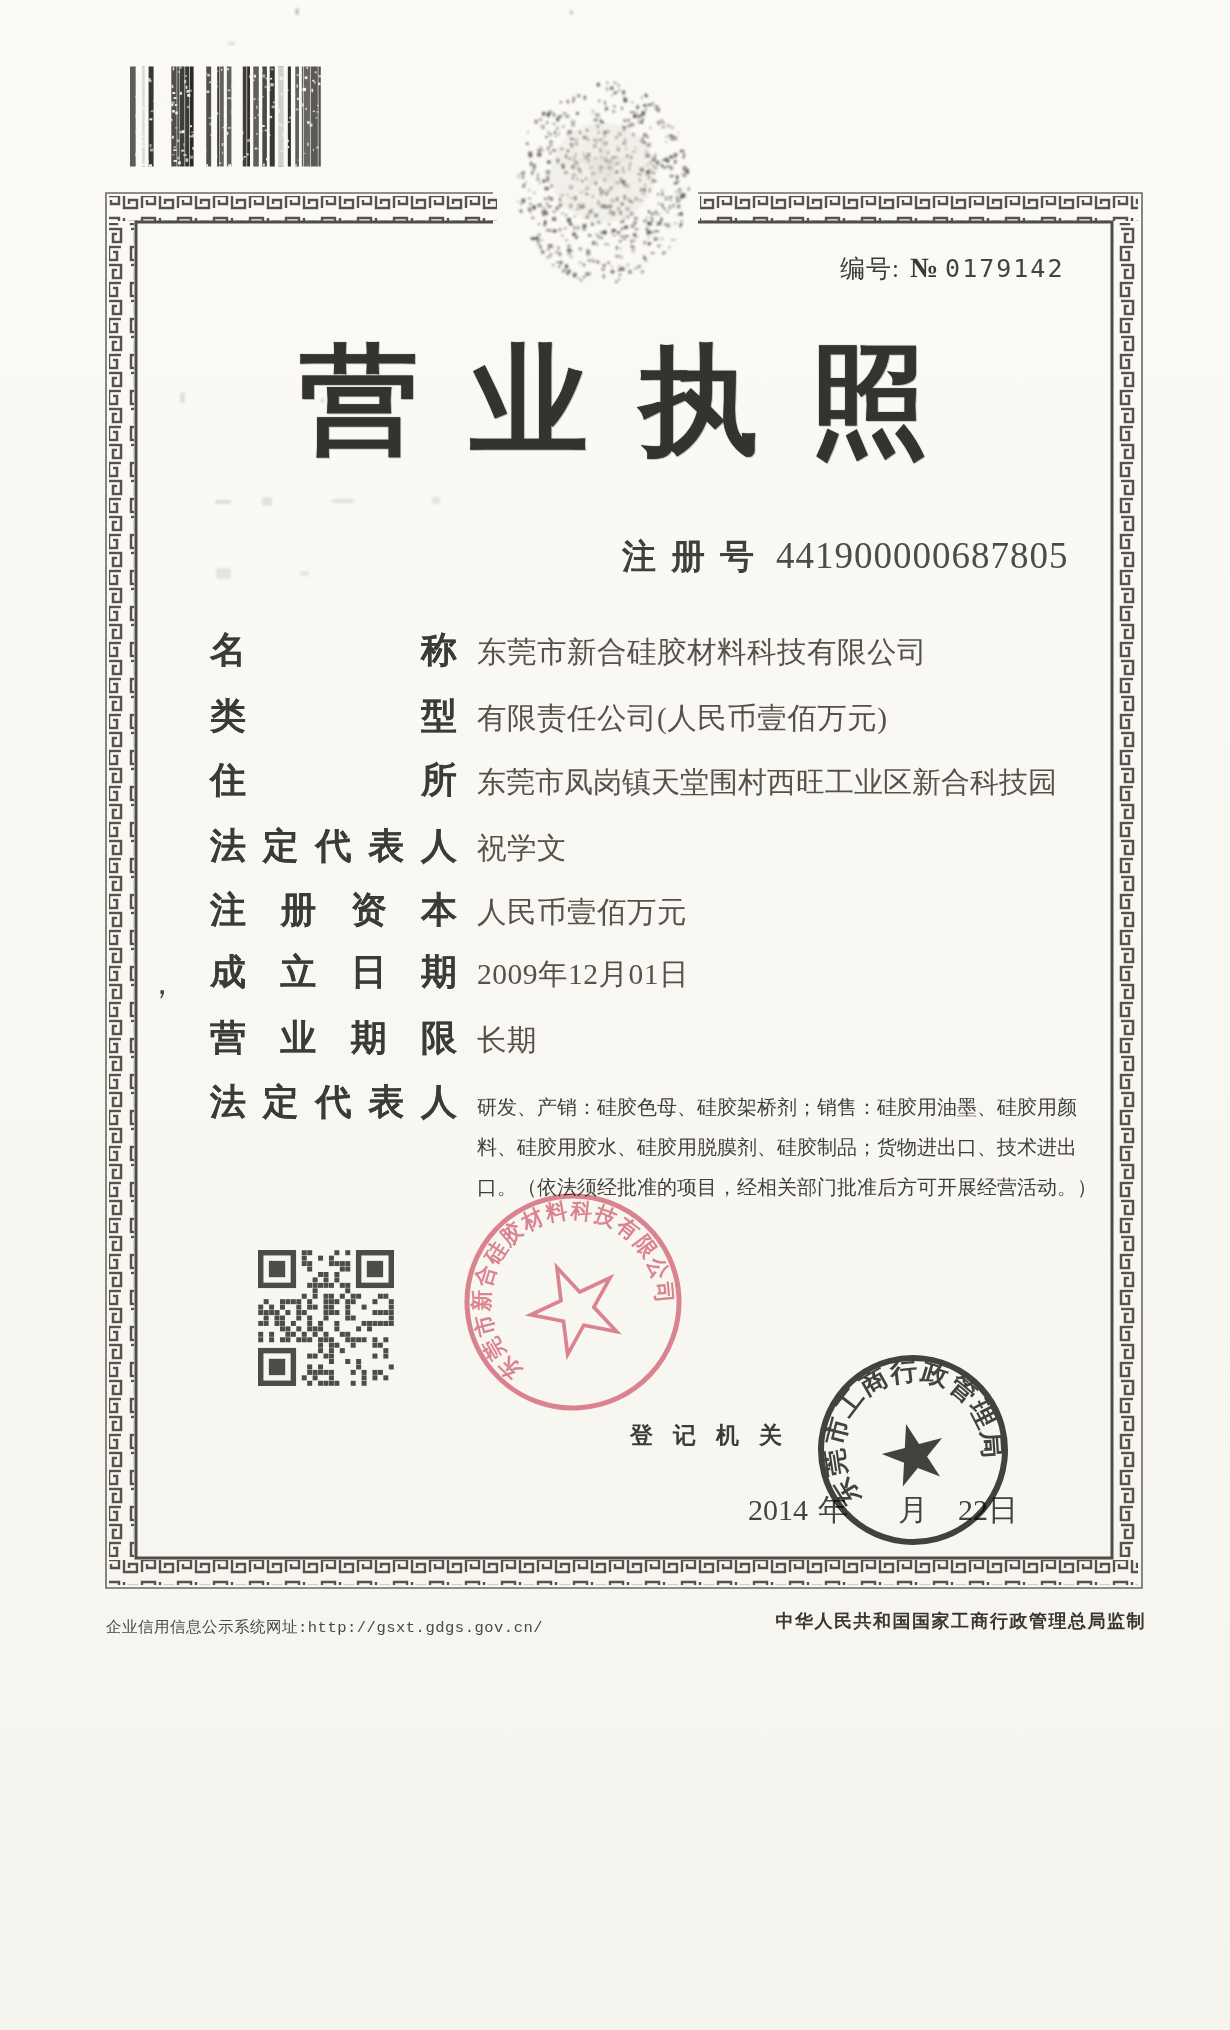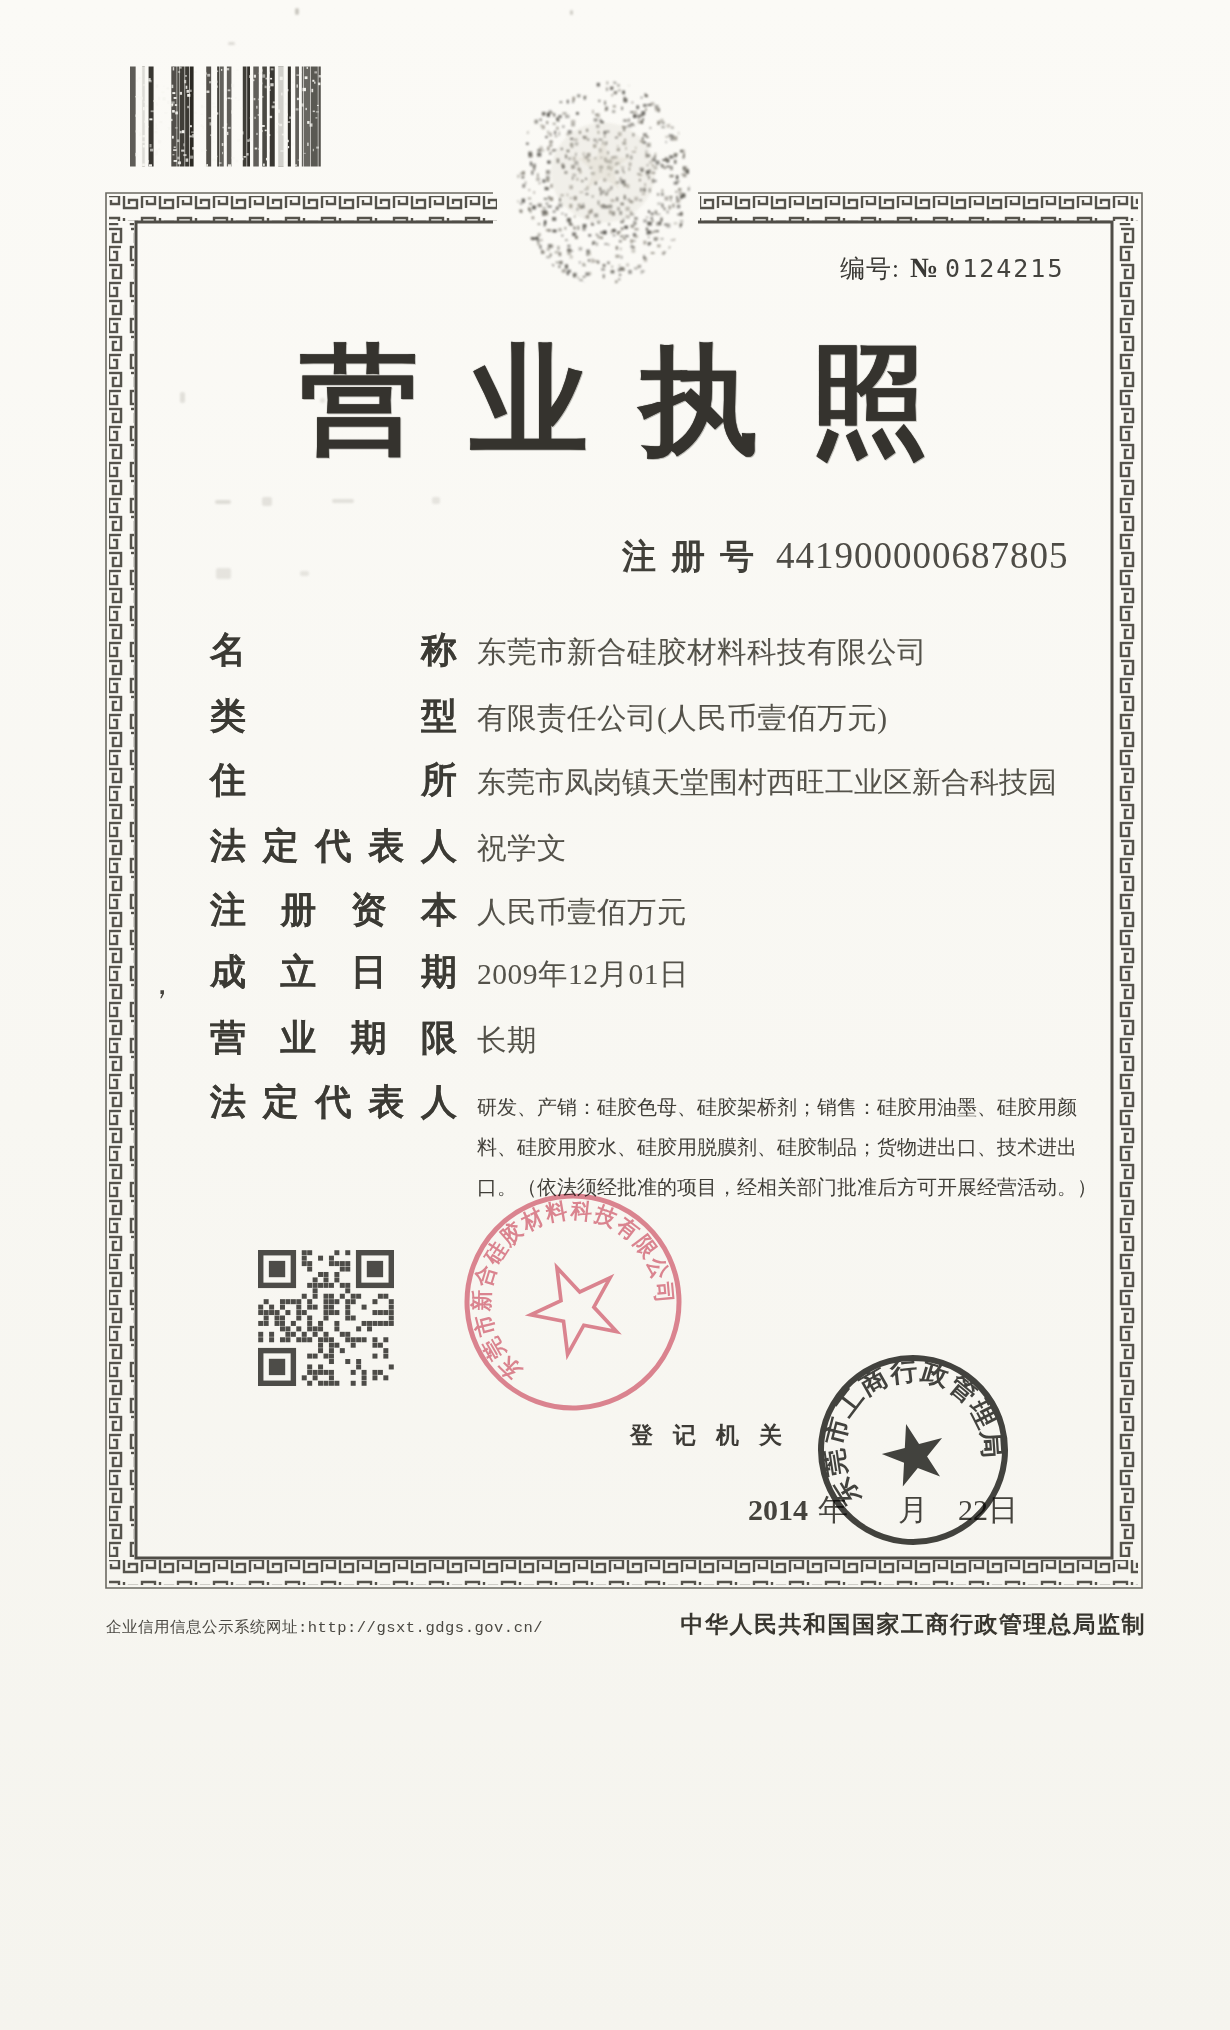--- a/index.html
+++ b/index.html
@@ -40,27 +40,27 @@
   #qr-svg{position:absolute;left:258px;top:1250px;width:136px;height:136px;filter:blur(.3px);opacity:.92;}
   
   #company-seal{position:absolute;left:457px;top:1186px;width:232px;height:232px;
                 mix-blend-mode:multiply;opacity:.72;filter:blur(.45px);}
   #authority-seal{position:absolute;left:813px;top:1350px;width:200px;height:200px;
                   mix-blend-mode:multiply;opacity:.85;filter:blur(.35px);}
   
   .registrar{position:absolute;left:630px;top:1420px;font-size:23px;font-weight:600;
              letter-spacing:20px;color:#3d3b36;white-space:nowrap;}
   .datefield{position:absolute;left:748px;top:1490px;font-size:30px;color:#45433d;white-space:nowrap;}
-  .datefield .dy{margin-right:10px;font-weight:bold;}
+  .datefield .dy{margin-right:10px;}
   .datefield .du1{margin-right:50px;}
   .datefield .du2{margin-right:30px;}
   
   .footer-left{position:absolute;left:106px;top:1617px;font-size:15.5px;color:#4a4842;
                font-family:"Liberation Mono","DejaVu Sans Mono",monospace;letter-spacing:.5px;}
-  .footer-right{position:absolute;right:84px;top:1609px;font-size:23px;font-weight:700;
+  .footer-right{position:absolute;right:84px;top:1609px;font-size:18px;font-weight:700;
                 letter-spacing:1.5px;color:#38362f;}
   
   .smudge{position:absolute;background:#98948a;opacity:.28;filter:blur(1px);border-radius:2px;}
 </style>
 </head>
 <body>
 
 <div class="page">
 
   <svg id="frame-svg" viewBox="0 0 1040 1400">
@@ -983,21 +983,21 @@
         <rect x="146.41356709711886" y="165.64847778140032" width="1.7732807888990645" height="2.236954804294256" fill="#4c4a43" fill-opacity="0.9176271561149635"></rect>
         <rect x="101.82070149007286" y="32.67202766364069" width="1.7957230999580227" height="1.9497514266752412" fill="#6e6a60" fill-opacity="0.741238809628989"></rect>
         <rect x="137.99534919578366" y="64.54662990688655" width="3.8001720571425612" height="1.9053186256463261" fill="#6e6a60" fill-opacity="0.571658481830572"></rect>
         <rect x="83.79920447049626" y="76.49021045048265" width="3.731763156611362" height="3.7392826226722833" fill="#6e6a60" fill-opacity="0.7787782932532851"></rect>
       </g>
     <ellipse cx="100" cy="96" rx="52" ry="50" fill="#c9c4b8" opacity=".22"></ellipse>
     <path id="emblem-star" d="M0,-40 L8.99,-12.38 L38.04,-12.36 L14.55,4.73 L23.51,32.36 L0,15.3 L-23.51,32.36 L-14.55,4.73 L-38.04,-12.36 L-8.99,-12.38 Z" transform="translate(100,90) scale(0.7)" fill="#ded9cc" opacity=".5"></path>
   </svg>
 
   <div class="serial">
-    <span>编号:</span><span class="nos">№</span><span class="num">0124215</span>
+    <span>编号:</span><span class="nos">№</span><span class="num">0179142</span>
   </div>
 
   <div class="doc-title">营业执照</div>
 
   <div class="regline">
     <span class="rl">注册号</span><span class="rv">441900000687805</span>
   </div>
 
   <div class="frow" style="top:626px">
     <span class="lbl">名称</span><span class="val">东莞市新合硅胶材料科技有限公司</span>

